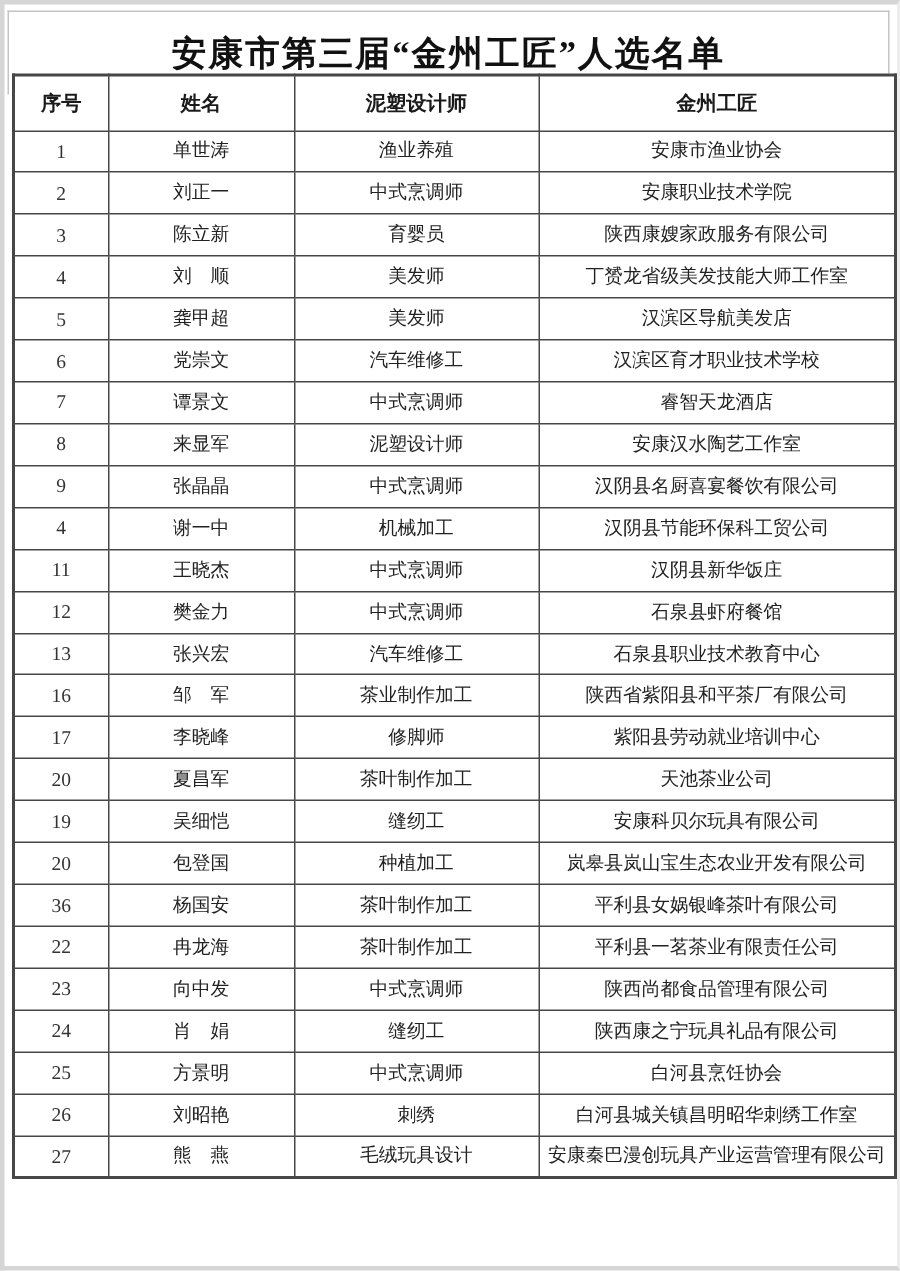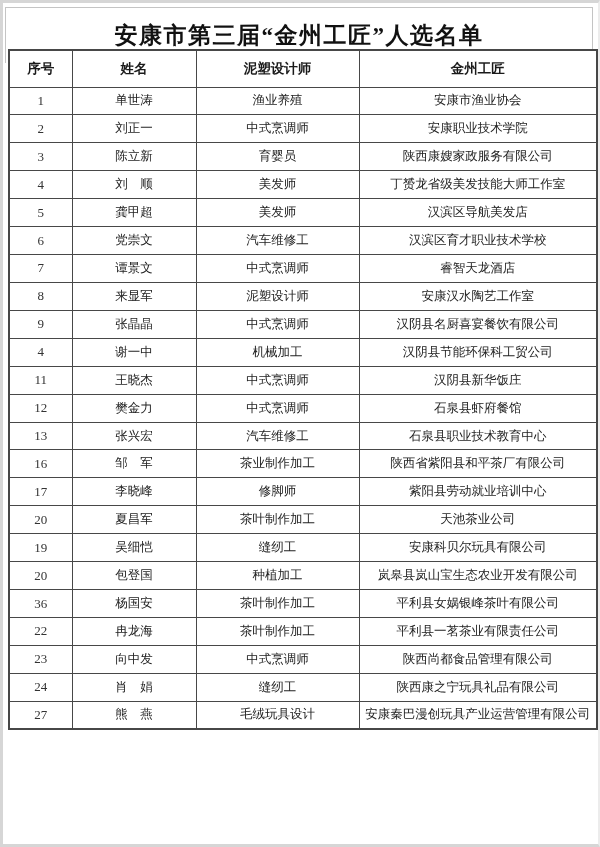--- a/index.html
+++ b/index.html
@@ -234,20 +234,32 @@
           <td class="col-trade">中式烹调师</td>
           <td class="col-unit">陕西尚都食品管理有限公司</td>
         </tr>
         <tr>
           <td class="col-no">24</td>
           <td class="col-name">肖　娟</td>
           <td class="col-trade">缝纫工</td>
           <td class="col-unit">陕西康之宁玩具礼品有限公司</td>
         </tr>
         <tr>
+          <td class="col-no">25</td>
+          <td class="col-name">方景明</td>
+          <td class="col-trade">中式烹调师</td>
+          <td class="col-unit">白河县烹饪协会</td>
+        </tr>
+        <tr>
+          <td class="col-no">26</td>
+          <td class="col-name">刘昭艳</td>
+          <td class="col-trade">刺绣</td>
+          <td class="col-unit">白河县城关镇昌明昭华刺绣工作室</td>
+        </tr>
+        <tr>
           <td class="col-no">27</td>
           <td class="col-name">熊　燕</td>
           <td class="col-trade">毛绒玩具设计</td>
           <td class="col-unit">安康秦巴漫创玩具产业运营管理有限公司</td>
         </tr>
       </tbody>
   </table>
 
 </div>
 

